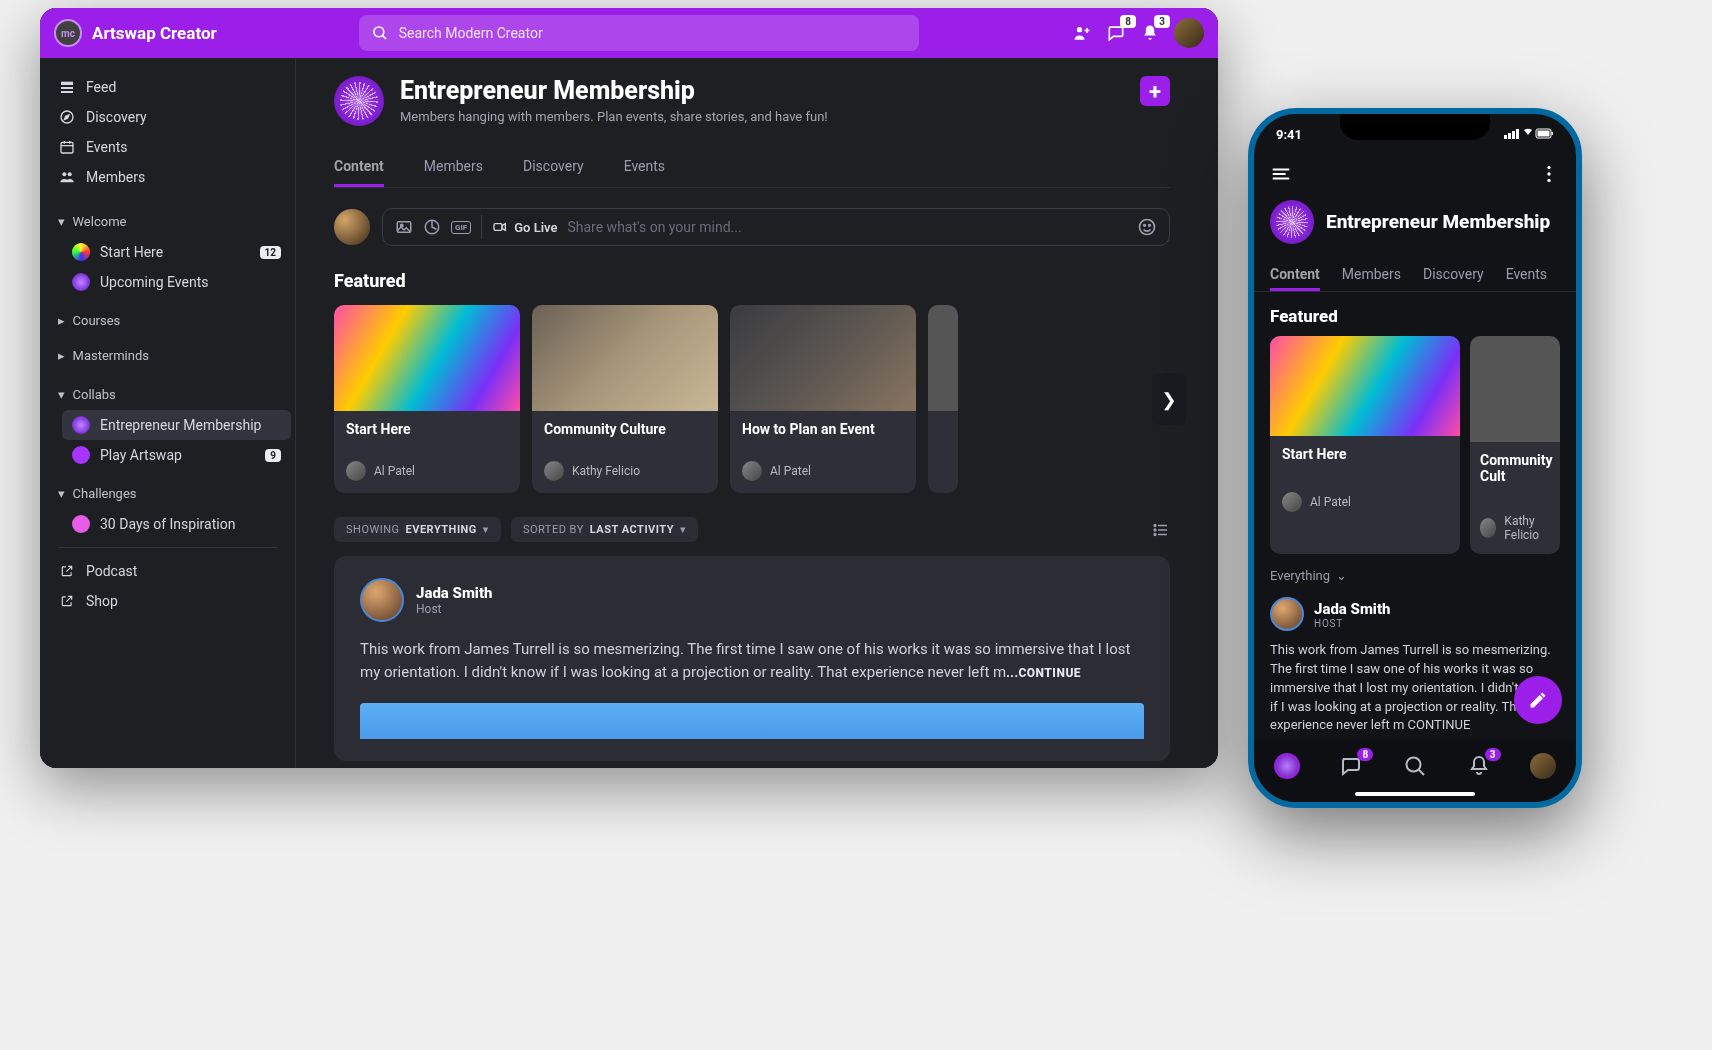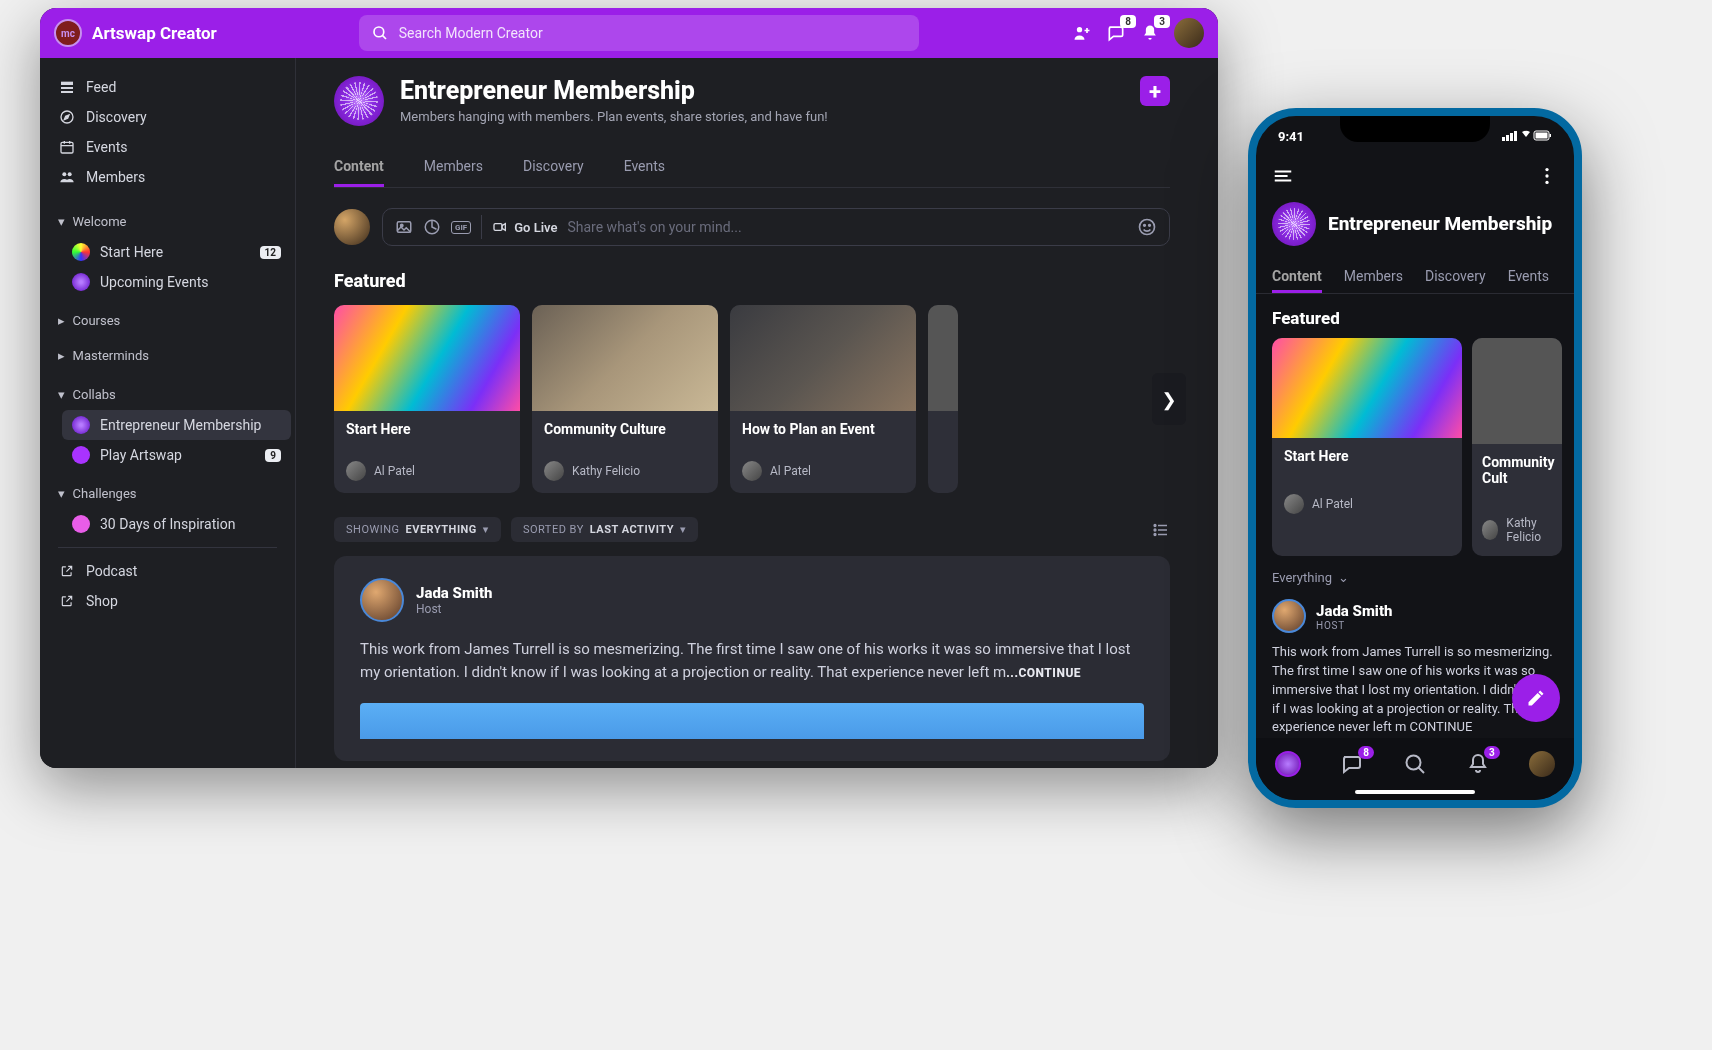--- a/index.html
+++ b/index.html
@@ -14,21 +14,21 @@
 }
 
 
 .topbar {
   height: 50px; background: #9b1fe8;
   display: flex; align-items: center; padding: 0 14px; gap: 12px;
 }
 .brand { display: flex; align-items: center; gap: 10px; }
 .brand-logo {
   width: 28px; height: 28px; border-radius: 50%;
-  background: #7f1d1d; border: 2px solid #c78fef;
+  background: #404040; border: 2px solid #c78fef;
   display: flex; align-items: center; justify-content: center;
   color: #c78fef; font-size: 10px; font-weight: 700;
 }
 .brand-name { color: #fff; font-weight: 700; font-size: 17px; }
 .search-wrap {
   flex: 0 0 560px; margin-left: 130px; height: 36px;
   background: rgba(255,255,255,0.18); border-radius: 8px;
   display: flex; align-items: center; padding: 0 12px; gap: 10px;
 }
 .search-wrap input {
@@ -154,21 +154,21 @@
 .post-author { font-weight: 800; color: #fff; font-size: 15px; }
 .post-role { font-size: 12px; color: #9a9cb0; }
 .post-text { margin-top: 16px; font-size: 15px; line-height: 1.55; color: #cfd1de; }
 .continue { font-weight: 800; font-size: 12px; letter-spacing: 0.5px; color: #e8e9f0; }
 .post-media { margin-top: 18px; height: 36px; background: linear-gradient(180deg,#5baff5,#4a9ae8); border-radius: 4px 4px 0 0; }
 
 
 .phone {
   position: absolute; right: 130px; top: 108px;
   width: 334px; height: 700px; background: #121317;
-  border-radius: 48px; border: 8px solid #0369a1;
+  border-radius: 48px; border: 6px solid #0369a1;
   box-shadow: 0 25px 70px rgba(0,0,0,0.5);
   overflow: hidden;
 }
 .notch {
   position: absolute; top: 0; left: 50%; transform: translateX(-50%);
   width: 150px; height: 26px; background: #000; border-radius: 0 0 18px 18px; z-index: 10;
 }
 .phone-status {
   height: 40px; display: flex; align-items: center; justify-content: space-between;
   padding: 0 22px; color: #fff; font-size: 13px; font-weight: 700;

